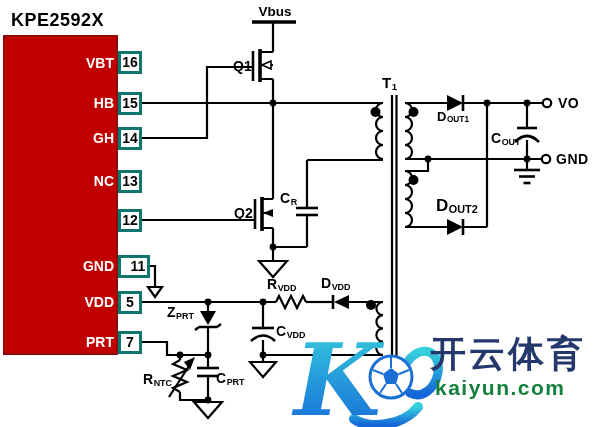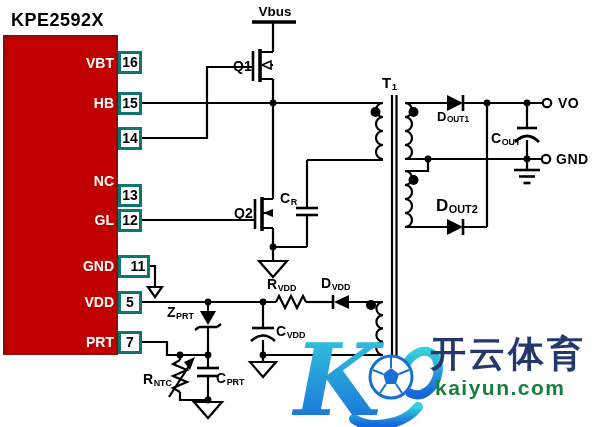--- a/index.html
+++ b/index.html
@@ -185,30 +185,30 @@
         </g>
       </g>
     </g>
   </svg>
 
   <div class="ic-rect"></div>
   <div class="txt ic-title" style="left:11px;top:10px;">KPE2592X</div>
 
   <div class="txt pin-label" style="left:30px;top:55px;">VBT</div>
   <div class="txt pin-label" style="left:30px;top:95px;">HB</div>
+  <div class="txt pin-label" style="left:30px;top:130px;">GH</div>
   <div class="txt pin-label" style="left:30px;top:173px;">NC</div>
-  <div class="txt pin-label" style="left:30px;top:212px;">GL</div>
   <div class="txt pin-label" style="left:30px;top:258px;">GND</div>
   <div class="txt pin-label" style="left:30px;top:294px;">VDD</div>
   <div class="txt pin-label" style="left:30px;top:334px;">PRT</div>
 
   <div class="pin-box" style="top:51px;">16</div>
   <div class="pin-box" style="top:92px;">15</div>
   <div class="pin-box" style="top:127px;">14</div>
-  <div class="pin-box" style="top:184px;">13</div>
+  <div class="pin-box" style="top:170px;">13</div>
   <div class="pin-box" style="top:209px;">12</div>
   <div class="pin-box" style="top:255px;padding-left:8px;">11</div>
   <div class="pin-box" style="top:291px;">5</div>
   <div class="pin-box" style="top:331px;">7</div>
 
   <div class="txt comp" style="left:253px;top:4px;width:44px;text-align:center;font-size:13.5px;">Vbus</div>
   <div class="txt comp" style="left:233px;top:58px;">Q1</div>
   <div class="txt comp" style="left:234px;top:205px;">Q2</div>
 
   <div class="txt comp" style="left:280px;top:190px;"><span>C</span><sub>R</sub></div>

